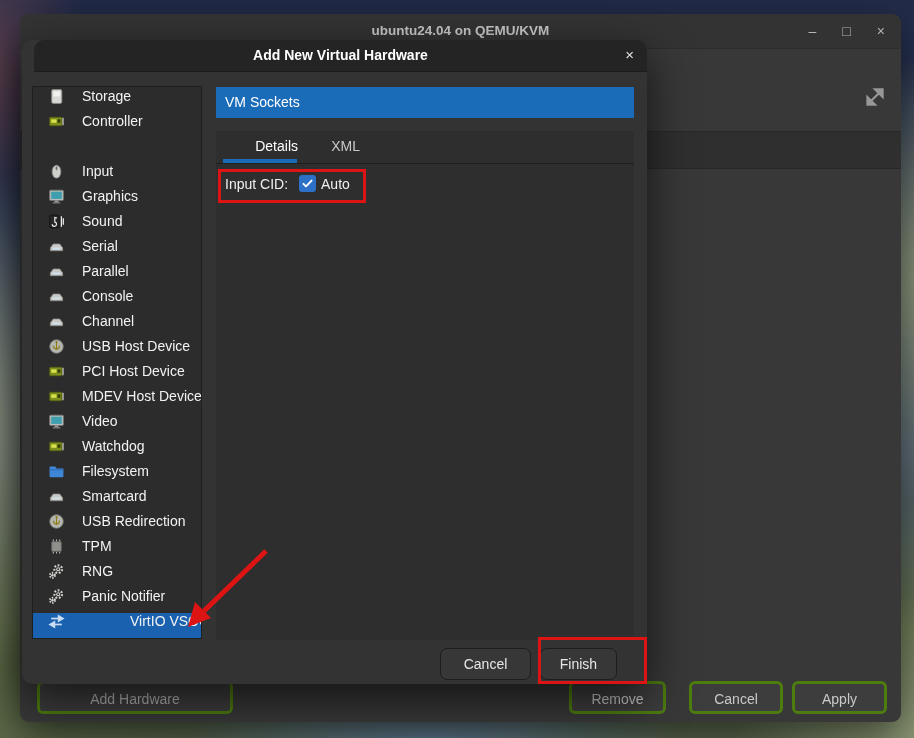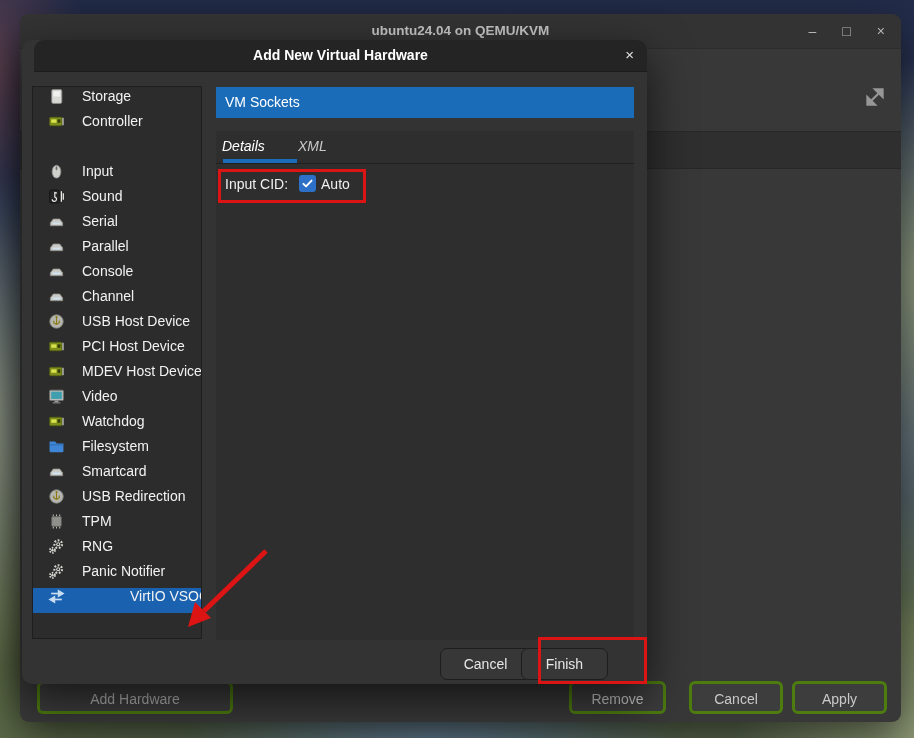--- a/index.html
+++ b/index.html
@@ -50,37 +50,37 @@
   .srow .sicon svg{display:block;width:17px;height:17px;}
   .srow .slabel{font-size:14px;color:#f2f2f2;white-space:nowrap;}
   .srow.selected{background:var(--selection-blue,#1a62b0);gap:48px;}
   .srow.sep{pointer-events:none;}
   
   .vm-header{position:absolute;left:194px;top:47px;width:418px;height:31px;
     background:var(--header-blue,#1b6cb8);color:#ffffff;font-size:14px;line-height:31px;
     padding-left:9px;box-sizing:border-box;}
   .notebook{position:absolute;left:194px;top:91px;width:418px;height:509px;background:#2e2e2e;}
   .tabbar{display:flex;height:32px;border-bottom:1px solid #202020;padding-left:6px;}
-  .tab{position:relative;height:32px;line-height:31px;text-align:left;font-size:14px;color:#c9c9c9;cursor:default;font-style:italic;}
+  .tab{position:relative;height:32px;line-height:31px;text-align:right;font-size:14px;color:#c9c9c9;cursor:default;}
   .tab.t0{width:76px;} .tab.t1{width:62px;}
   .tab.active{color:#ffffff;}
   .tab.active::after{content:"";position:absolute;left:1px;right:1px;bottom:0;height:4px;
     background:var(--tab-underline,#1b6cb8);}
   .cid-row{display:flex;align-items:center;padding:11px 0 0 9px;}
   .cid-label{font-size:14px;color:#f0f0f0;margin-right:11px;}
   .checkbox{width:17px;height:17px;border-radius:3px;background:#5a5a5a;margin-right:5px;
     display:inline-flex;align-items:center;justify-content:center;}
   .checkbox.checked{background:var(--checkbox-blue,#2d70c8);}
   .checkbox svg{width:13px;height:13px;display:block;}
   .auto-label{font-size:14px;color:#f0f0f0;}
   
   .dlg-btn{position:absolute;height:32px;background:#373737;border:1px solid #1d1d1d;border-radius:7px;
     color:#e6e6e6;font-size:14px;text-align:center;line-height:30px;box-sizing:border-box;}
   #btn-dlg-cancel{left:418px;top:608px;width:91px;}
-  #btn-dlg-finish{left:499px;top:608px;width:87px;}
+  #btn-dlg-finish{left:518px;top:608px;width:77px;}
   
   .anno{position:absolute;border:3px solid var(--annotation-red,#dd1414);z-index:50;pointer-events:none;box-sizing:border-box;}
   #anno-cid{left:218px;top:169px;width:148px;height:34px;}
   #anno-finish{left:538px;top:637px;width:109px;height:47px;}
   #anno-arrow{position:absolute;left:178px;top:543px;width:104px;height:92px;z-index:50;pointer-events:none;}
 </style>
 </head>
 <body>
 
 <div class="stage">
@@ -142,20 +142,31 @@
               <ellipse cx="8" cy="8.2" rx="4.1" ry="6" fill="#cfcfcb" stroke="#8e8e8a" stroke-width="0.8"></ellipse>
               <line x1="8" y1="2.4" x2="8" y2="7" stroke="#8e8e8a" stroke-width="0.8"></line>
               <rect x="7.1" y="3.6" width="1.8" height="3" rx="0.9" fill="#6f6f6b"></rect>
             </svg>
           </span>
     <span class="slabel">Input</span>
   </div>
         <div class="srow">
     <span class="sicon">
             <svg viewBox="0 0 16 16">
+              <rect x="1.5" y="2" width="13" height="9.8" rx="1" fill="#b9bdb9" stroke="#70736f" stroke-width="0.8"></rect>
+              <rect x="3" y="3.5" width="10" height="6.8" fill="#3f9fae"></rect>
+              <rect x="6.2" y="11.8" width="3.6" height="1.6" fill="#9a9d9a"></rect>
+              <rect x="4.4" y="13.4" width="7.2" height="1.1" fill="#848784"></rect>
+            </svg>
+          </span>
+    <span class="slabel">Graphics</span>
+  </div>
+        <div class="srow">
+    <span class="sicon">
+            <svg viewBox="0 0 16 16">
               <rect x="1.5" y="2" width="9" height="12" rx="1.4" fill="#262626" stroke="#0e0e0e" stroke-width="0.7"></rect>
               <path d="M4 10.5 a2 2 0 1 0 2.4 -1.9 V4.2 l2 0.6" stroke="#e9e9e7" stroke-width="1.1" fill="none"></path>
               <g stroke="#e9e9e7" stroke-width="1.2">
                 <line x1="12.6" y1="3" x2="12.6" y2="13"></line>
                 <line x1="14.4" y1="5" x2="14.4" y2="11"></line>
               </g>
             </svg>
           </span>
     <span class="slabel">Sound</span>
   </div>

